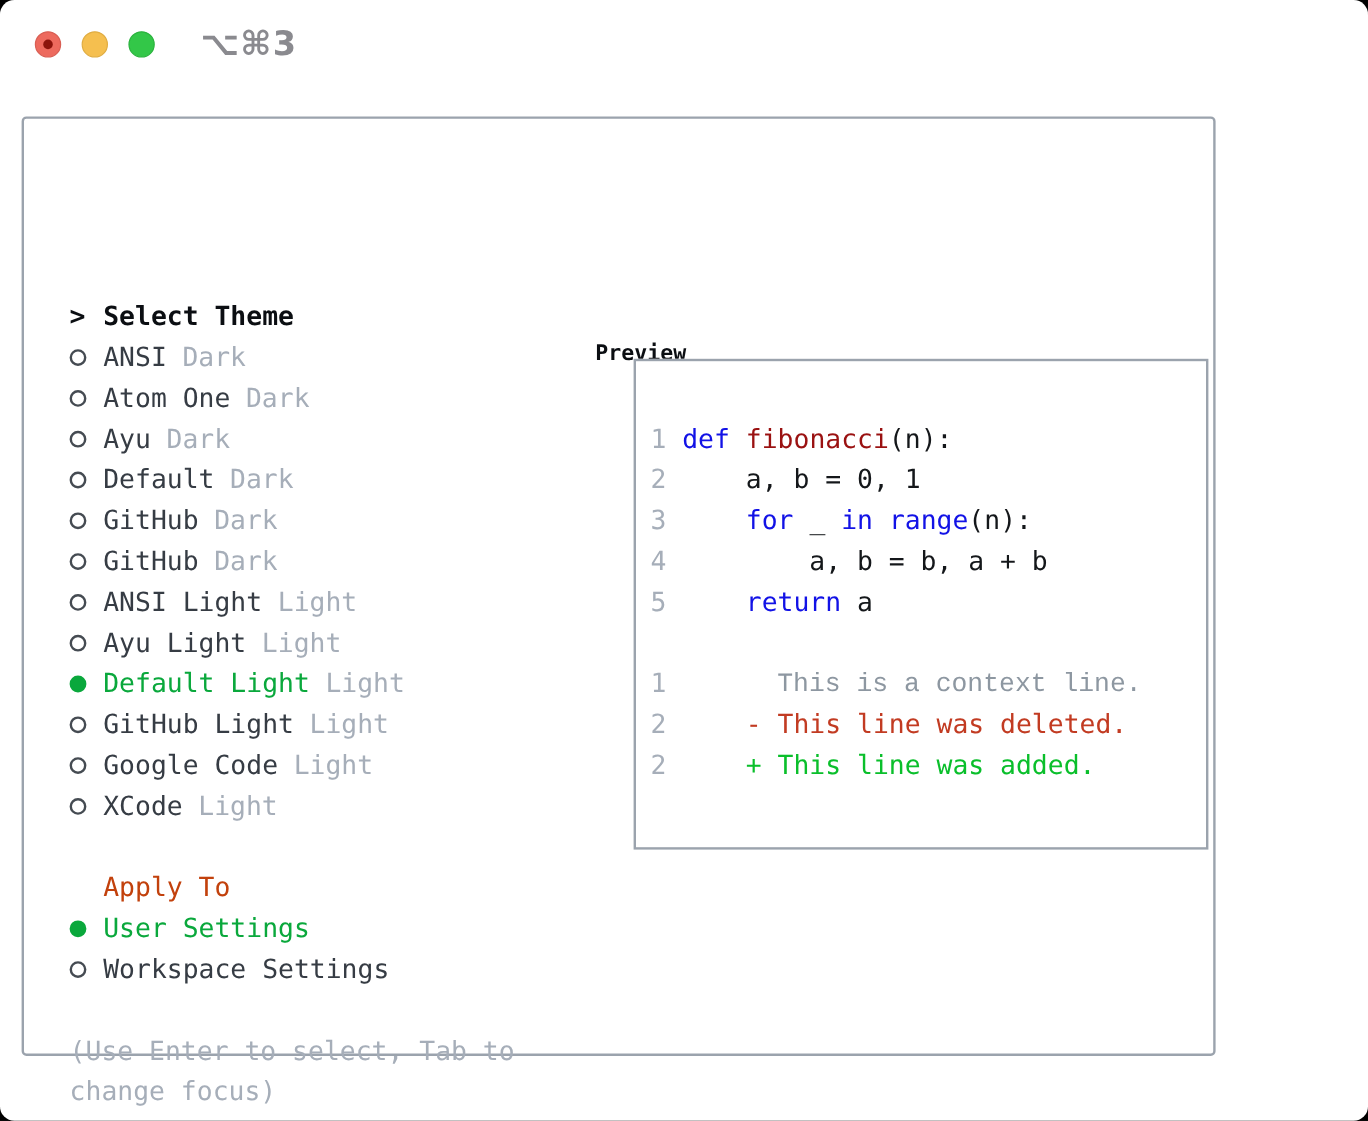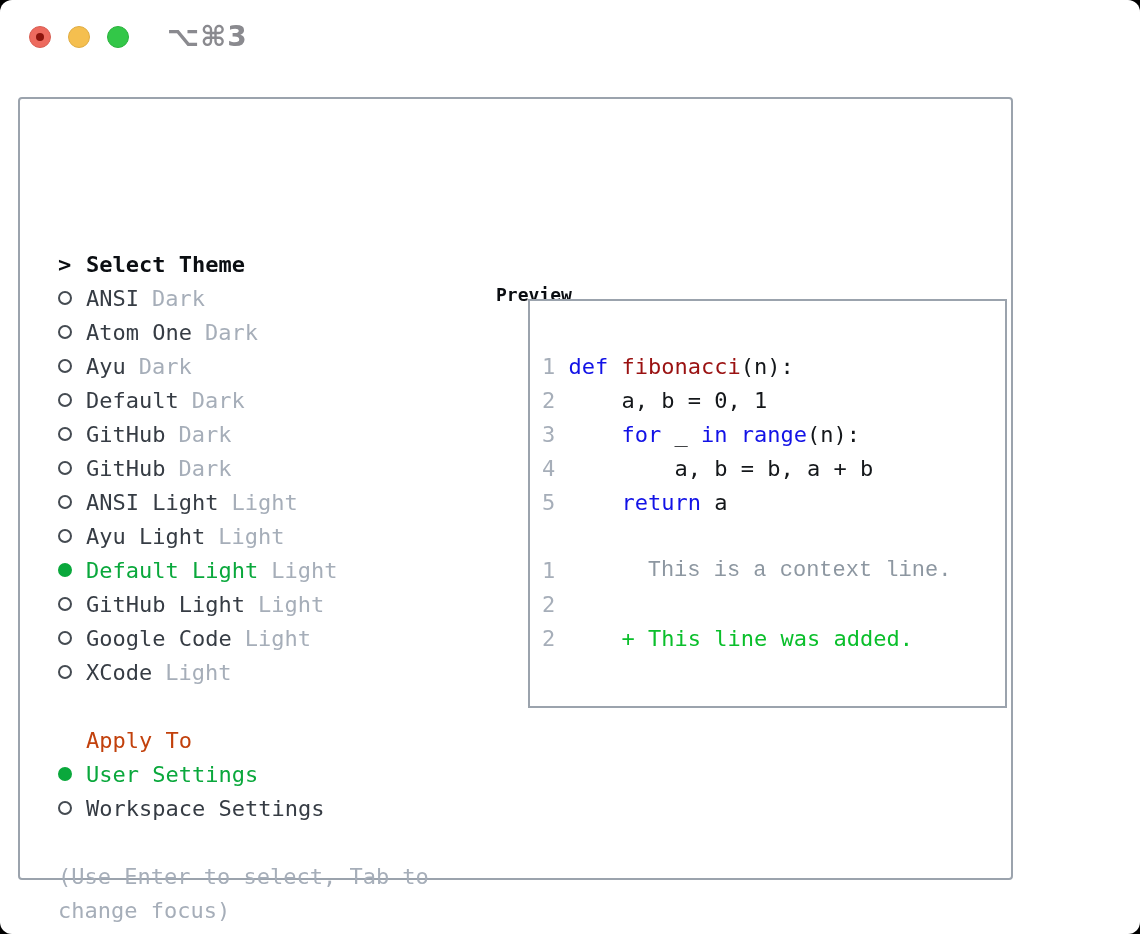--- a/index.html
+++ b/index.html
@@ -125,18 +125,18 @@
     <div class="preview-box"></div>
 
     <div class="code" id="code-block">
         <div class="cl"><span class="ln">1 </span><span class="kw">def</span><span class="pl"> </span><span class="fn">fibonacci</span><span class="pl">(n):</span></div>
         <div class="cl"><span class="ln">2 </span><span class="pl">    a, b = 0, 1</span></div>
         <div class="cl"><span class="ln">3 </span><span class="pl">    </span><span class="kw">for</span><span class="pl"> _ </span><span class="kw">in</span><span class="pl"> </span><span class="kw">range</span><span class="pl">(n):</span></div>
         <div class="cl"><span class="ln">4 </span><span class="pl">        a, b = b, a + b</span></div>
         <div class="cl"><span class="ln">5 </span><span class="pl">    </span><span class="kw">return</span><span class="pl"> a</span></div>
         <div class="cl"><span class="ln"> </span></div>
         <div class="cl"><span class="ln">1 </span><span class="ctx">      This is a context line.</span></div>
-        <div class="cl"><span class="ln">2 </span></div>
+        <div class="cl"><span class="ln">2 </span><span class="del">    - This line was deleted.</span></div>
         <div class="cl"><span class="ln">2 </span><span class="add">    + This line was added.</span></div>
       </div>
 
   </div>
 </div>
 
 </body></html>

